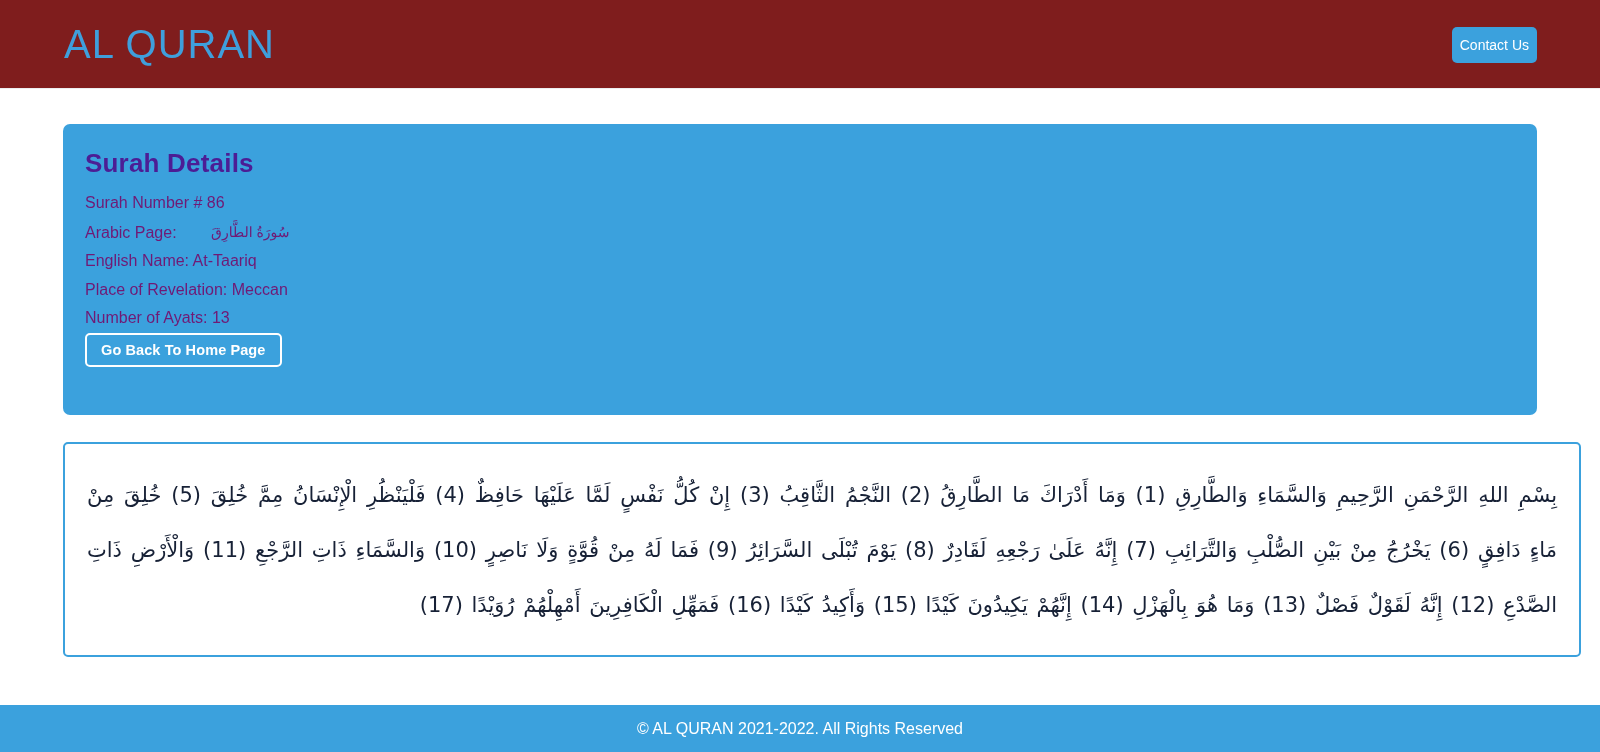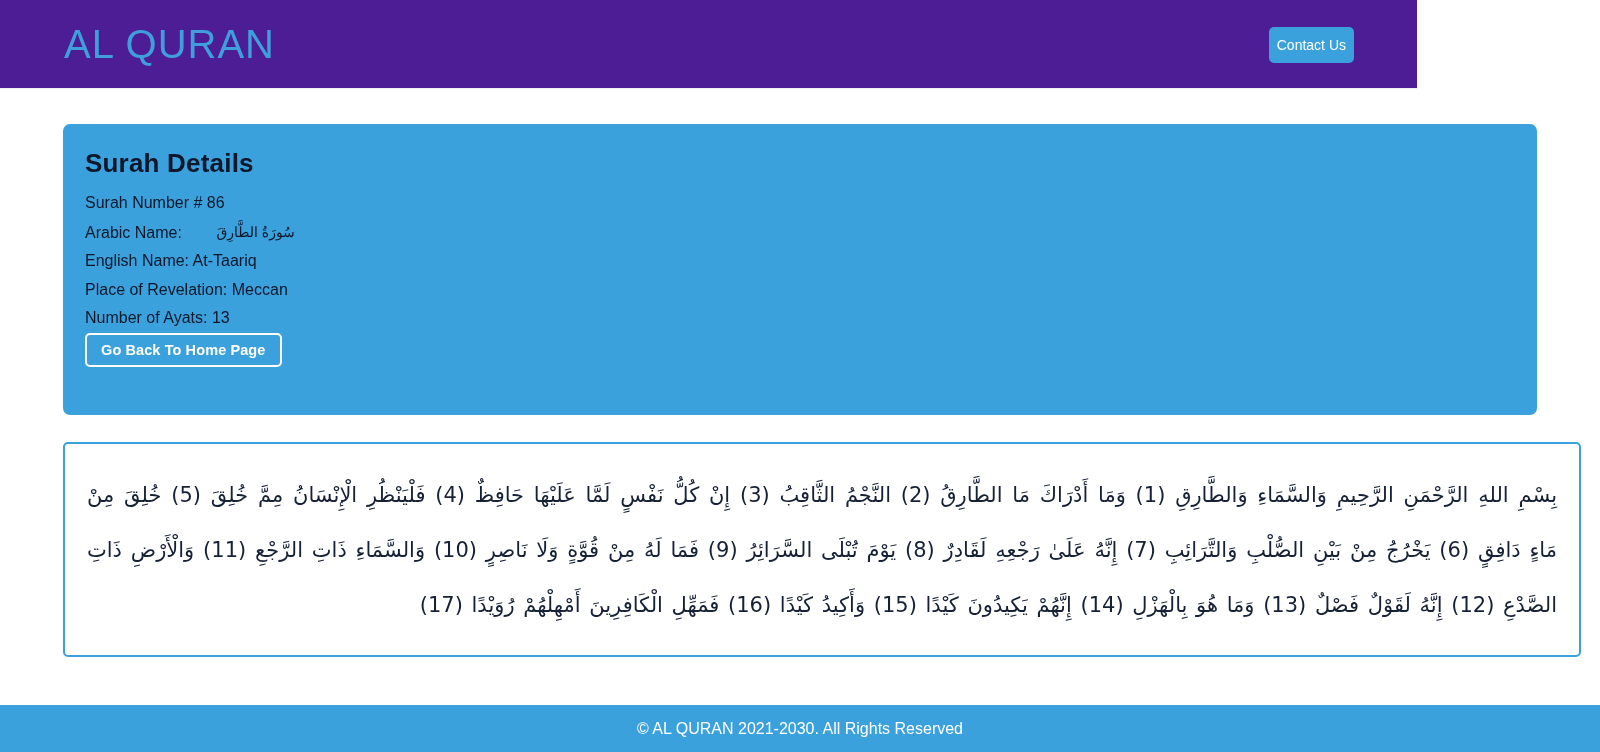--- a/index.html
+++ b/index.html
@@ -16,23 +16,23 @@
     position: relative;
     width: 1600px;
     height: 752px;
     background: #ffffff;
   }
 
   
   .navbar {
     position: absolute;
     top: 0; left: 0;
-    width: 1417px;
+    width: 1600px;
     height: 89px;
-    background: #4c1d95;
+    background: #7f1d1d;
     border-bottom: 1px solid #eceef0;
   }
   .brand {
     position: absolute;
     left: 64px;
     top: 18px;
     font-size: 40px;
     line-height: 52px;
     letter-spacing: 1px;
     font-weight: 300;
@@ -67,28 +67,28 @@
     top: 124px;
     width: 1474px;
     height: 291px;
     background: #3ba1dd;
     border-radius: 7px;
     padding: 23px 0 0 22px;
   }
   .details-title {
     font-size: 26px;
     font-weight: bold;
-    color: #0f172a;
+    color: #4c1d95;
     line-height: 32px;
     margin: 0 16px 10px 0;
     letter-spacing: 0.2px;
   }
   .detail-line {
     font-size: 16px;
-    color: #0f172a;
+    color: #701a75;
     line-height: 28.5px;
     white-space: nowrap;
   }
   .detail-line .arabic-inline {
     font-size: 14px;
     direction: rtl;
     unicode-bidi: isolate;
     display: inline-block;
     vertical-align: 1px;
     margin-left: 30px;
@@ -162,32 +162,32 @@
     <div class="brand">AL QURAN</div>
     <button class="contact-btn">Contact Us</button>
   </div>
 
   <div class="details-panel">
     <div class="details-title">Surah Details</div>
 
     <div class="detail-line">Surah Number # 86</div>
 
     <div class="detail-line">
-      <span>Arabic Name:</span>
+      <span>Arabic Page:</span>
       <span class="arabic-inline">سُورَةُ الطَّارِقَ</span>
     </div>
 
     <div class="detail-line">English Name: At-Taariq</div>
     <div class="detail-line">Place of Revelation: Meccan</div>
     <div class="detail-line">Number of Ayats: 13</div>
 
     <button class="home-btn">Go Back To Home Page</button>
   </div>
 
   <div class="ayat-card">
     <div class="ayat-text">بِسْمِ اللهِ الرَّحْمَنِ الرَّحِيمِ وَالسَّمَاءِ وَالطَّارِقِ (1) وَمَا أَدْرَاكَ مَا الطَّارِقُ (2) النَّجْمُ الثَّاقِبُ (3) إِنْ كُلُّ نَفْسٍ لَمَّا عَلَيْهَا حَافِظٌ (4) فَلْيَنْظُرِ الْإِنْسَانُ مِمَّ خُلِقَ (5) خُلِقَ مِنْ مَاءٍ دَافِقٍ (6) يَخْرُجُ مِنْ بَيْنِ الصُّلْبِ وَالتَّرَائِبِ (7) إِنَّهُ عَلَىٰ رَجْعِهِ لَقَادِرٌ (8) يَوْمَ تُبْلَى السَّرَائِرُ (9) فَمَا لَهُ مِنْ قُوَّةٍ وَلَا نَاصِرٍ (10) وَالسَّمَاءِ ذَاتِ الرَّجْعِ (11) وَالْأَرْضِ ذَاتِ الصَّدْعِ (12) إِنَّهُ لَقَوْلٌ فَصْلٌ (13) وَمَا هُوَ بِالْهَزْلِ (14) إِنَّهُمْ يَكِيدُونَ كَيْدًا (15) وَأَكِيدُ كَيْدًا (16) فَمَهِّلِ الْكَافِرِينَ أَمْهِلْهُمْ رُوَيْدًا (17)</div>
   </div>
 
   <div class="footer">
-    <span class="footer-text">© AL QURAN 2021-2030. All Rights Reserved</span>
+    <span class="footer-text">© AL QURAN 2021-2022. All Rights Reserved</span>
   </div>
 
 </div>
 
 </body></html>

